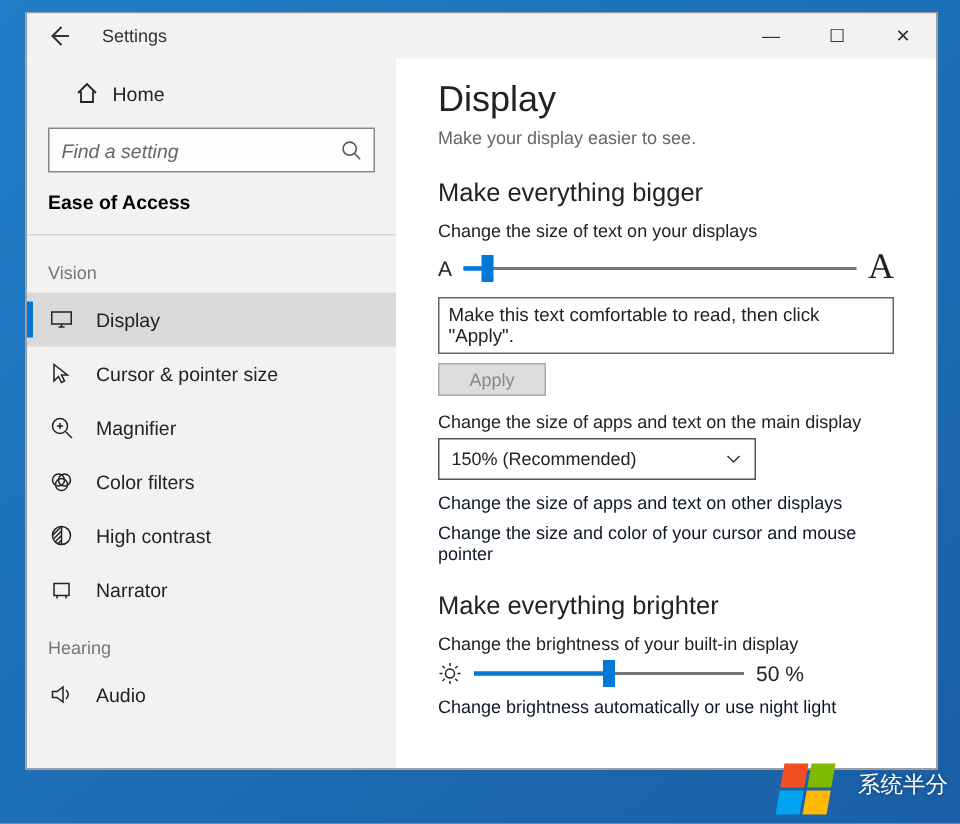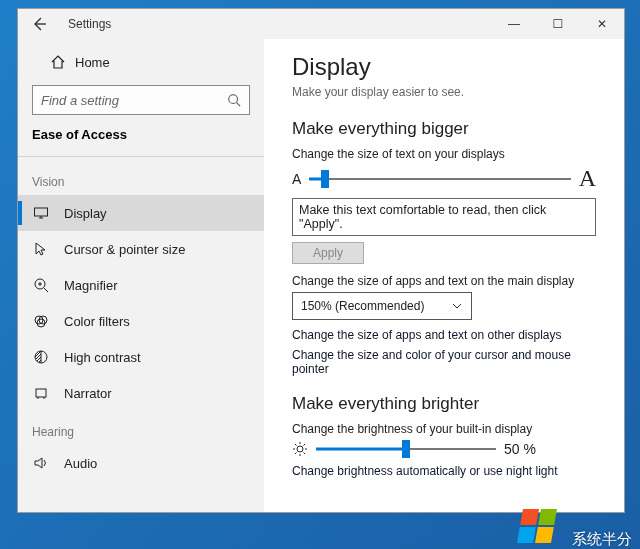--- a/index.html
+++ b/index.html
@@ -33,27 +33,27 @@
   .sub { font-size: 12px; color: #666; margin-bottom: 20px; }
   .h2 { font-size: 17px; font-weight: 400; margin-bottom: 8px; }
   .label { font-size: 12px; color: #222; margin-bottom: 4px; }
   .slider-row { display: flex; align-items: center; gap: 8px; margin-bottom: 6px; }
   .slider-track { position: relative; height: 18px; flex: 1; }
   .slider-rail { position: absolute; left: 0; right: 0; top: 50%; height: 2px; background: #777; transform: translateY(-50%); }
   .slider-fill { position: absolute; left: 0; top: 50%; height: 3px; background: #0078d7; transform: translateY(-50%); }
   .slider-thumb { position: absolute; top: 50%; width: 8px; height: 18px; background: #0078d7; transform: translate(-50%, -50%); }
   .sample-box { border: 1px solid #666; padding: 4px 6px; font-size: 12.5px; margin-bottom: 6px; }
   .apply-btn { display: inline-block; border: 1px solid #aaa; background: #ddd; color: #888; padding: 3px 20px; font-size: 12px; margin-bottom: 10px; }
-  .dropdown { border: 1px solid #555; width: 180px; height: 28px; display: flex; align-items: center; justify-content: space-between; padding: 0 8px; font-size: 12px; margin-bottom: 8px; }
+  .dropdown { border: 1px solid #555; width: 212px; height: 28px; display: flex; align-items: center; justify-content: space-between; padding: 0 8px; font-size: 12px; margin-bottom: 8px; }
   .link { color: #0f172a; font-size: 12px; margin-bottom: 6px; display: block; }
   .brightness-val { font-size: 14px; }
   .wm-logo { position: absolute; right: 86px; bottom: 6px; width: 34px; height: 34px; display: grid; grid-template-columns: 1fr 1fr; grid-template-rows: 1fr 1fr; gap: 2px; transform: skewX(-10deg); }
   .wm-logo span:nth-child(1){background:#f25022;} .wm-logo span:nth-child(2){background:#7fba00;}
   .wm-logo span:nth-child(3){background:#00a4ef;} .wm-logo span:nth-child(4){background:#ffb900;}
-  .wm-text { position: absolute; right: 8px; bottom: 0; font-size: 15px; color: #fff; font-weight: 400; font-family: "Microsoft YaHei", sans-serif; text-shadow: 0 0 3px rgba(0,0,0,.4); }
+  .wm-text { position: absolute; right: 8px; bottom: 16px; font-size: 15px; color: #fff; font-weight: 400; font-family: "Microsoft YaHei", sans-serif; text-shadow: 0 0 3px rgba(0,0,0,.4); }
   svg { display: block; }
 </style>
 </head>
 <body>
 
 <div class="desktop-fill"></div>
 
 <div class="window">
   <div class="titlebar">
     <div class="titlebar-left">

